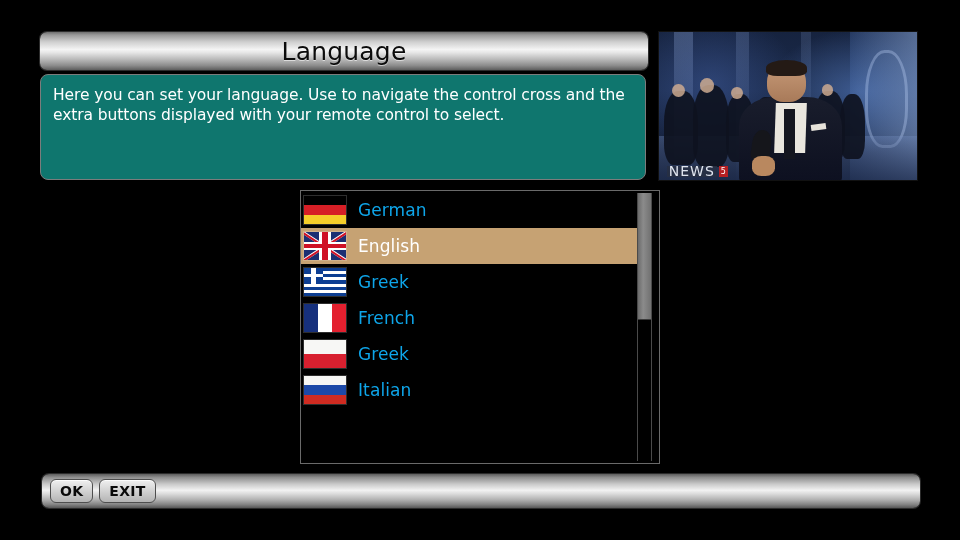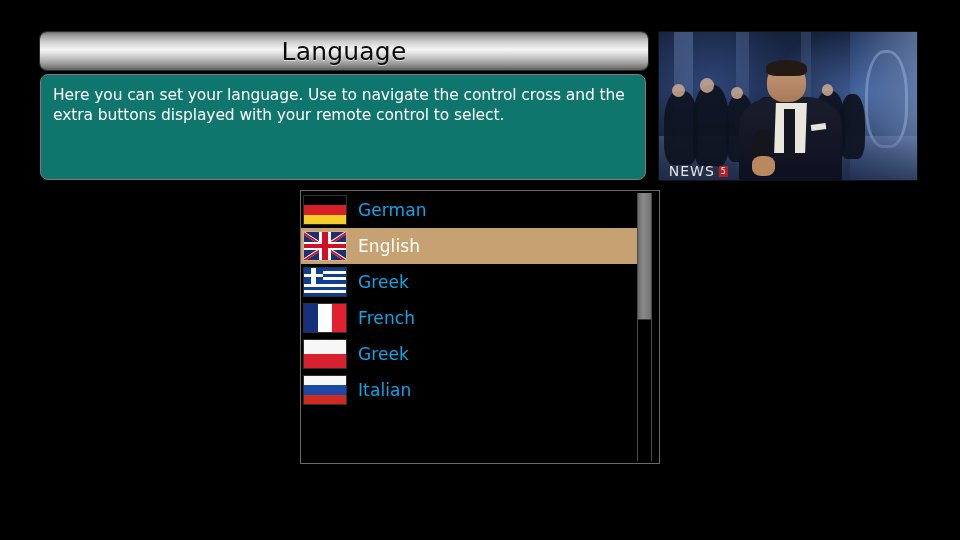--- a/index.html
+++ b/index.html
@@ -294,14 +294,18 @@
         <div class="row">
           <span class="flag f-ru"></span>
           <span class="label">Italian</span>
         </div>
       </div>
     <div class="scrolltrack">
       <div class="scrollthumb" id="scrollthumb" style="height: 47%;"></div>
     </div>
   </div>
 
+  <div class="bottombar">
+    <div class="softkey">OK</div>
+    <div class="softkey">EXIT</div>
+  </div>
 
 </div>
 
 </body></html>

